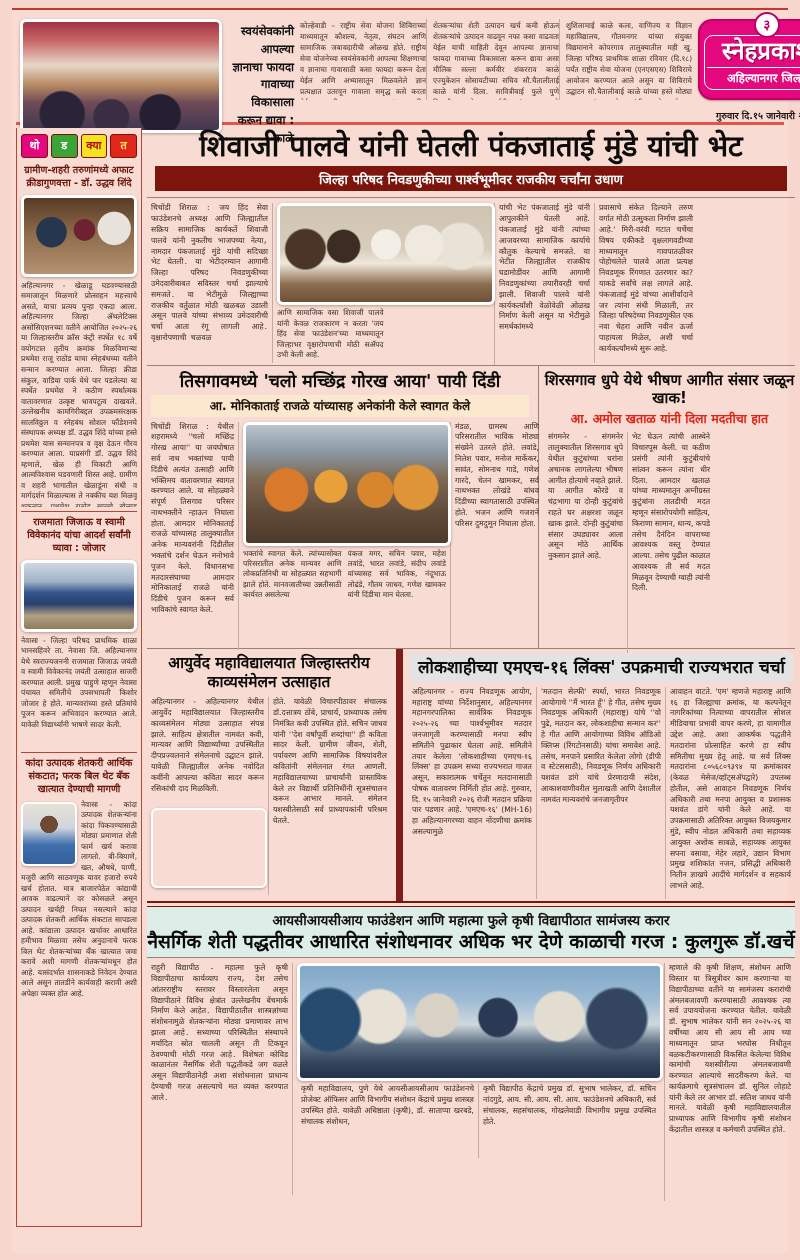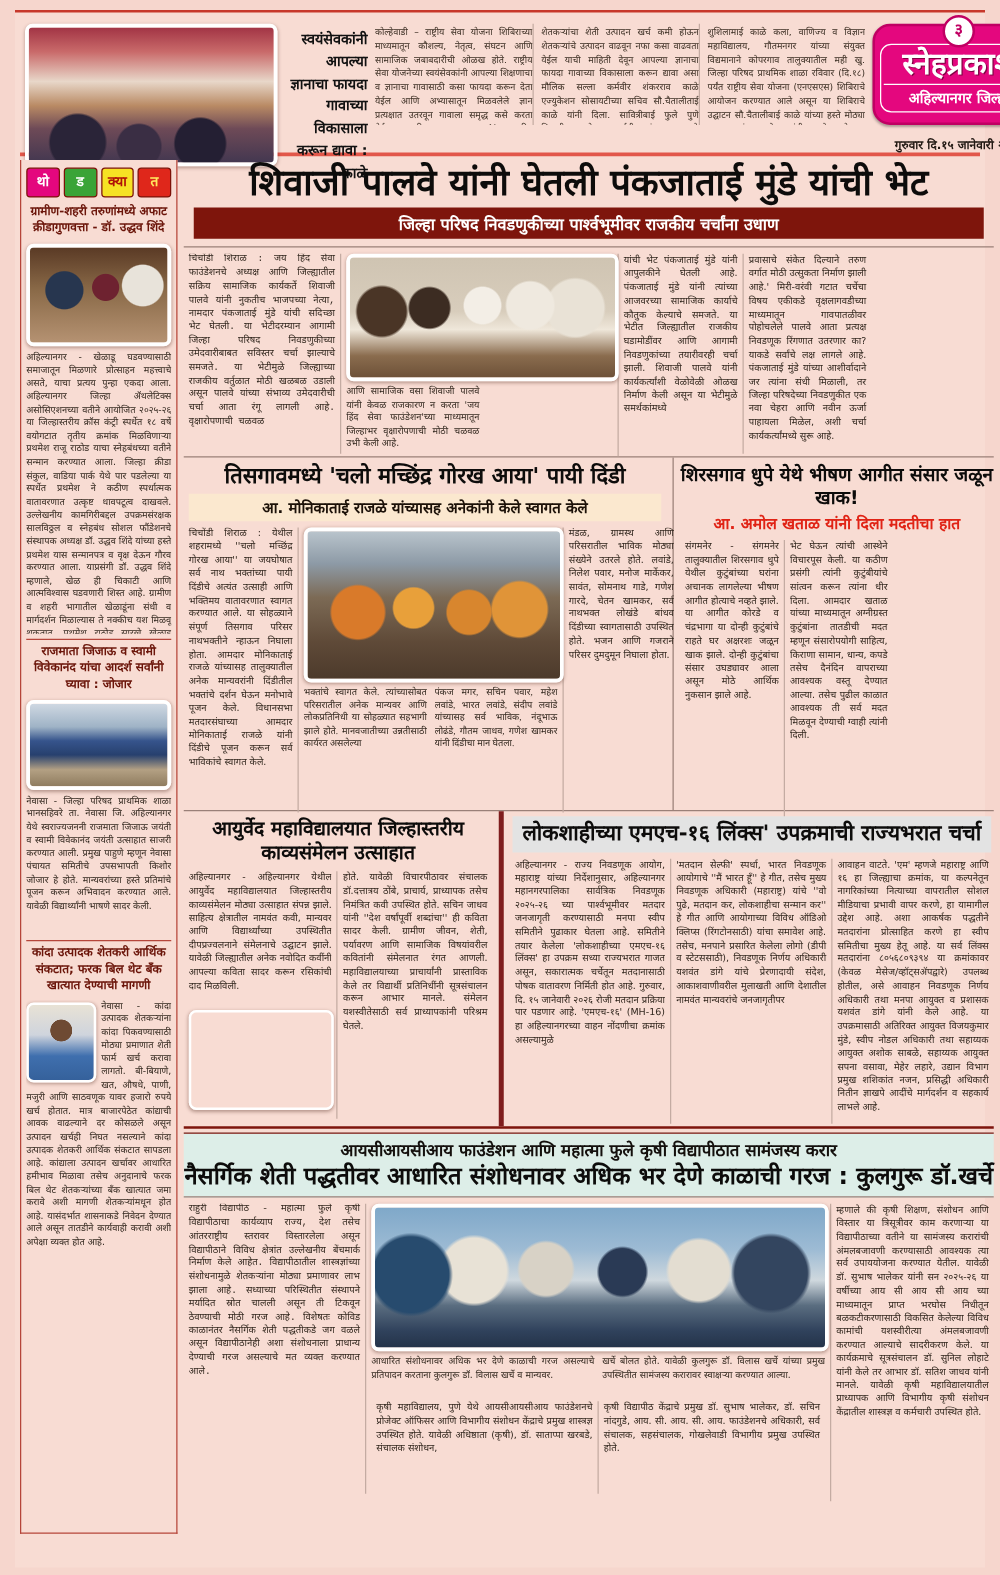--- a/index.html
+++ b/index.html
@@ -73,38 +73,38 @@
   .band2{display:flex;height:282px;border-bottom:1px solid #9a8078;}
   .b2left{width:60.5%;box-sizing:border-box;border-right:1px solid #9a8078;padding:4px 5px 0 0;}
   .b2right{width:39.5%;box-sizing:border-box;padding:4px 0 0 5px;}
   .h2a{font-size:17.5px;font-weight:bold;color:#0d0c0b;text-align:center;line-height:1.15;margin:1px 0 3px;}
   .subbar-peach{background:#fbe8cf;color:#1c1108;font-weight:bold;font-size:12px;text-align:center;padding:2.5px 0;margin:0 4px 5px;}
   .h2b{font-size:15px;font-weight:bold;color:#0d0c0b;text-align:center;line-height:1.2;margin:1px 0 3px;}
   .sub-red{color:#e02315;font-weight:bold;font-size:12.5px;text-align:center;margin:0 0 5px;}
   .b2row{display:flex;}
   .b2c{flex:none;padding:0 4px;box-sizing:border-box;}
   .dindi-c1{width:92px;}
-  .dindi-mid{width:212px;font-family:Liberation Serif, serif;}
+  .dindi-mid{width:212px;}
   .photo-dindi{width:202px;height:118px;margin:0 auto 3px;background:
     radial-gradient(circle at 20% 55%,#d97a2a 12%,transparent 13%),
     radial-gradient(circle at 42% 52%,#e8a03a 12%,transparent 13%),
     radial-gradient(circle at 64% 55%,#d8862e 12%,transparent 13%),
     radial-gradient(circle at 84% 53%,#e09438 12%,transparent 13%),
     linear-gradient(180deg,#b9c4cc 0%,#8d9aa6 22%,#7c6a55 45%,#5f4a38 75%,#4c3a2b 100%);}
   .dindi-c3{width:92px;}
   .fire-c1{width:84px;}
   .fire-mid{width:102px;}
   .photo-fire{width:96px;height:112px;margin:0 auto 3px;border-width:2px;background:
     radial-gradient(circle at 30% 80%,#e8d44a 10%,transparent 11%),
     radial-gradient(circle at 60% 78%,#e8e2da 9%,transparent 10%),
     linear-gradient(180deg,#1c2a44 0%,#27395c 45%,#3a4560 70%,#2a3048 100%);}
   .fire-c3{width:86px;}
   
   .band3{display:flex;height:252px;border-bottom:2px solid #7e150c;}
-  .b3left{width:39.5%;box-sizing:border-box;border-right:4px solid #7f1d1d;padding:4px 5px 0 0;}
+  .b3left{width:39.5%;box-sizing:border-box;border-right:7px solid #7f1d1d;padding:4px 5px 0 0;}
   .b3right{width:60.5%;box-sizing:border-box;padding:4px 0 0 5px;}
   .h3a{font-size:15.5px;font-weight:bold;color:#0d0c0b;text-align:center;line-height:1.22;margin:1px 6px 5px;}
   .h3b{background:#e3e3e3;font-size:17px;font-weight:bold;color:#0d0c0b;text-align:center;line-height:1.2;padding:4px 2px;margin:0 2px 5px;}
   .b3row{display:flex;}
   .b3c{flex:none;padding:0 4px;box-sizing:border-box;}
   .kavya-c{width:50%;}
   .photo-kavya{width:112px;height:76px;margin:3px auto 3px;border-width:2px;background:
     radial-gradient(circle at 30% 40%,#e8dcc8 12%,transparent 13%),
     radial-gradient(circle at 62% 42%,#d9c9ae 12%,transparent 13%),
     linear-gradient(180deg,#6d5a44 0%,#93765ا 0%,#93765a 50%,#b99a74 100%);}
@@ -180,21 +180,21 @@
 
       <div class="mh-block">
         <div class="main-headline">शिवाजी पालवे यांनी घेतली पंकजाताई मुंडे यांची भेट</div>
         <div class="main-subbar">जिल्हा परिषद निवडणुकीच्या पार्श्वभूमीवर राजकीय चर्चांना उधाण</div>
       </div>
       <div class="band1">
         <div class="b1col b1c1 colrule jtext" style="height:160px">चिचोंडी शिराळ : जय हिंद सेवा फाउंडेशनचे अध्यक्ष आणि जिल्ह्यातील सक्रिय सामाजिक कार्यकर्ते शिवाजी पालवे यांनी नुकतीच भाजपच्या नेत्या, नामदार पंकजाताई मुंडे यांची सदिच्छा भेट घेतली. या भेटीदरम्यान आगामी जिल्हा परिषद निवडणुकीच्या उमेदवारीबाबत सविस्तर चर्चा झाल्याचे समजते. या भेटीमुळे जिल्ह्याच्या राजकीय वर्तुळात मोठी खळबळ उडाली असून पालवे यांच्या संभाव्य उमेदवारीची चर्चा आता रंगू लागली आहे. वृक्षारोपणाची चळवळ</div>
         <div class="b1col b1mid colrule">
           <div class="photo photo-meeting"></div>
           <div class="capwrap">
-            <div class="cap" style="height:58px">आणि सामाजिक वसा शिवाजी पालवे यांनी केवळ राजकारण न करता 'जय हिंद सेवा फाउंडेशन'च्या माध्यमातून जिल्हाभर वृक्षारोपणाची मोठी चळवळ उभी केली आहे.</div>
+            <div class="cap" style="height:58px">आणि सामाजिक वसा शिवाजी पालवे यांनी केवळ राजकारण न करता 'जय हिंद सेवा फाउंडेशन'च्या माध्यमातून जिल्हाभर वृक्षारोपणाची मोठी सॲपद उभी केली आहे.</div>
           </div>
         </div>
         <div class="b1col b1c4 colrule jtext" style="height:160px">यांची भेट पंकजाताई मुंडे यांनी आपुलकीने घेतली आहे. पंकजाताई मुंडे यांनी त्यांच्या आजवरच्या सामाजिक कार्याचे कौतुक केल्याचे समजते. या भेटीत जिल्ह्यातील राजकीय घडामोडींवर आणि आगामी निवडणुकांच्या तयारीवरही चर्चा झाली. शिवाजी पालवे यांनी कार्यकर्त्यांशी वेळोवेळी ओळख निर्माण केली असून या भेटीमुळे समर्थकांमध्ये</div>
         <div class="b1col b1c6 jtext" style="height:160px">प्रवासाचे संकेत दिल्याने तरुण वर्गात मोठी उत्सुकता निर्माण झाली आहे.' मिरी-वरंवी गटात चर्चेचा विषय एकीकडे वृक्षलागवडीच्या माध्यमातून गावपातळीवर पोहोचलेले पालवे आता प्रत्यक्ष निवडणूक रिंगणात उतरणार का? याकडे सर्वांचे लक्ष लागले आहे. पंकजाताई मुंडे यांच्या आशीर्वादाने जर त्यांना संधी मिळाली, तर जिल्हा परिषदेच्या निवडणुकीत एक नवा चेहरा आणि नवीन ऊर्जा पाहायला मिळेल, अशी चर्चा कार्यकर्त्यांमध्ये सुरू आहे.</div>
       </div>
 
       <div class="band2">
         <div class="b2left">
           <div class="h2a">तिसगावमध्ये 'चलो मच्छिंद्र गोरख आया' पायी दिंडी</div>
           <div class="subbar-peach">आ. मोनिकाताई राजळे यांच्यासह अनेकांनी केले स्वागत केले</div>
@@ -245,24 +245,20 @@
 
       <div class="band4">
         <div class="mou-kickwrap">
           <div class="mou-kicker">आयसीआयसीआय फाउंडेशन आणि महात्मा फुले कृषी विद्यापीठात सामंजस्य करार</div>
           <div class="mou-headline">नैसर्गिक शेती पद्धतीवर आधारित संशोधनावर अधिक भर देणे काळाची गरज : कुलगुरू डॉ.खर्चे</div>
         </div>
         <div class="b4row">
           <div class="b4c mou-c1 colrule jtext" style="height:232px">राहुरी विद्यापीठ - महात्मा फुले कृषी विद्यापीठाचा कार्यव्याप राज्य, देश तसेच आंतरराष्ट्रीय स्तरावर विस्तारलेला असून विद्यापीठाने विविध क्षेत्रांत उल्लेखनीय बेंचमार्क निर्माण केले आहेत. विद्यापीठातील शास्त्रज्ञांच्या संशोधनामुळे शेतकऱ्यांना मोठ्या प्रमाणावर लाभ झाला आहे. सध्याच्या परिस्थितीत संस्थापने मर्यादित स्रोत चालली असून ती टिकवून ठेवण्याची मोठी गरज आहे. विशेषतः कोविड काळानंतर नैसर्गिक शेती पद्धतीकडे जग वळले असून विद्यापीठानेही अशा संशोधनाला प्राधान्य देण्याची गरज असल्याचे मत व्यक्त करण्यात आले.</div>
           <div class="b4c mou-mid colrule">
             <div class="photo photo-mou"></div>
-            <div class="capwrap">
-              <div class="cap" style="height:34px">आधारित संशोधनावर अधिक भर देणे काळाची गरज असल्याचे प्रतिपादन करताना कुलगुरू डॉ. विलास खर्चे व मान्यवर.</div>
-              <div class="cap" style="height:34px">खर्चे बोलत होते. यावेळी कुलगुरू डॉ. विलास खर्चे यांच्या प्रमुख उपस्थितीत सामंजस्य करारावर स्वाक्षऱ्या करण्यात आल्या.</div>
-            </div>
             <div class="mou-subrow">
               <div class="jtext colrule" style="height:74px">कृषी महाविद्यालय, पुणे येथे आयसीआयसीआय फाउंडेशनचे प्रोजेक्ट ऑफिसर आणि विभागीय संशोधन केंद्राचे प्रमुख शास्त्रज्ञ उपस्थित होते. यावेळी अधिष्ठाता (कृषी), डॉ. साताप्पा खरबडे, संचालक संशोधन,</div>
               <div class="jtext" style="height:74px">कृषी विद्यापीठ केंद्राचे प्रमुख डॉ. सुभाष भालेकर, डॉ. सचिन नांदगुडे, आय. सी. आय. सी. आय. फाउंडेशनचे अधिकारी, सर्व संचालक, सहसंचालक, गोखलेवाडी विभागीय प्रमुख उपस्थित होते.</div>
             </div>
           </div>
           <div class="b4c mou-c5 jtext" style="height:232px">म्हणाले की कृषी शिक्षण, संशोधन आणि विस्तार या त्रिसूत्रीवर काम करणाऱ्या या विद्यापीठाच्या वतीने या सामंजस्य करारांची अंमलबजावणी करण्यासाठी आवश्यक त्या सर्व उपाययोजना करण्यात येतील. यावेळी डॉ. सुभाष भालेकर यांनी सन २०२५-२६ या वर्षीच्या आय सी आय सी आय च्या माध्यमातून प्राप्त भरघोस निधीतून बळकटीकरणासाठी विकसित केलेल्या विविध कामांची यशस्वीरीत्या अंमलबजावणी करण्यात आल्याचे सादरीकरण केले. या कार्यक्रमाचे सूत्रसंचालन डॉ. सुनिल लोहाटे यांनी केले तर आभार डॉ. सतिश जाधव यांनी मानले. यावेळी कृषी महाविद्यालयातील प्राध्यापक आणि विभागीय कृषी संशोधन केंद्रातील शास्त्रज्ञ व कर्मचारी उपस्थित होते.</div>
         </div>
       </div>
 
     </main>

